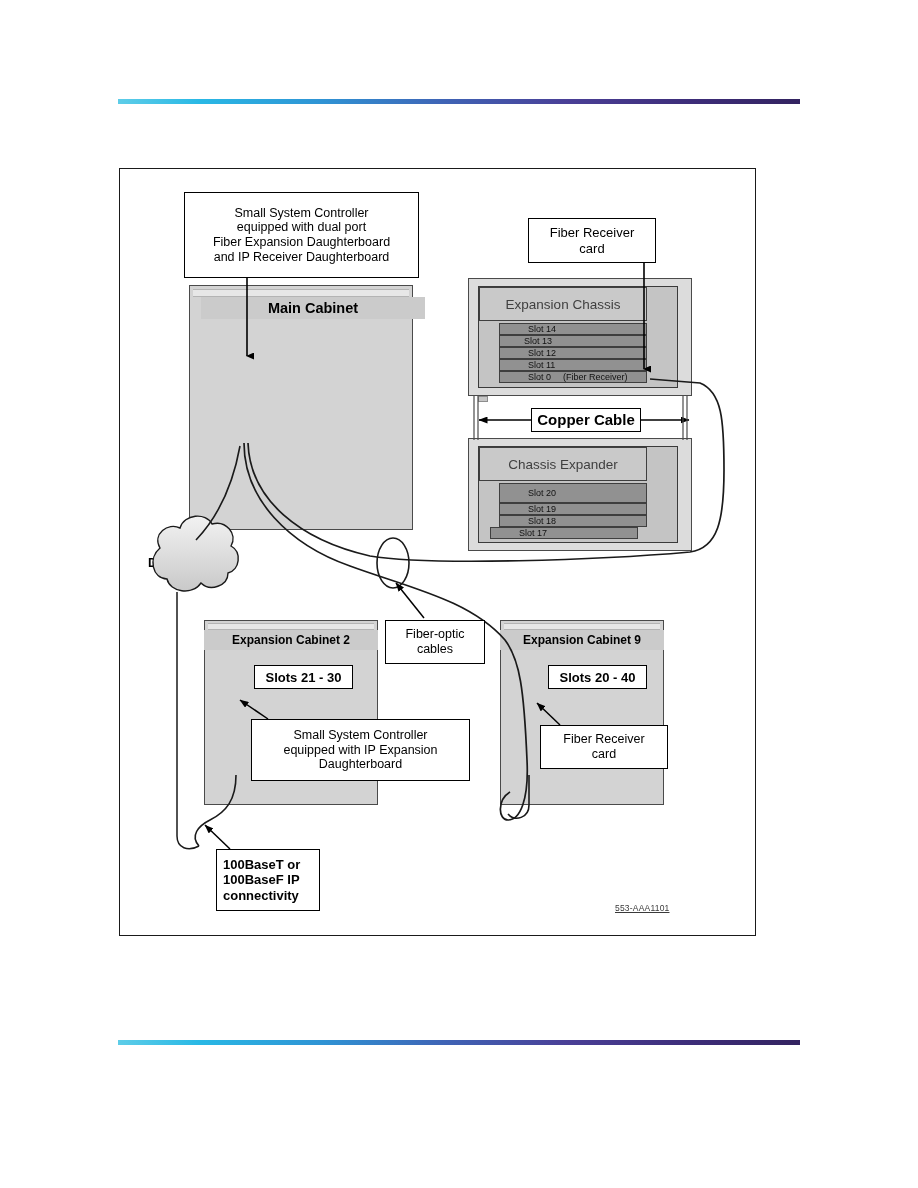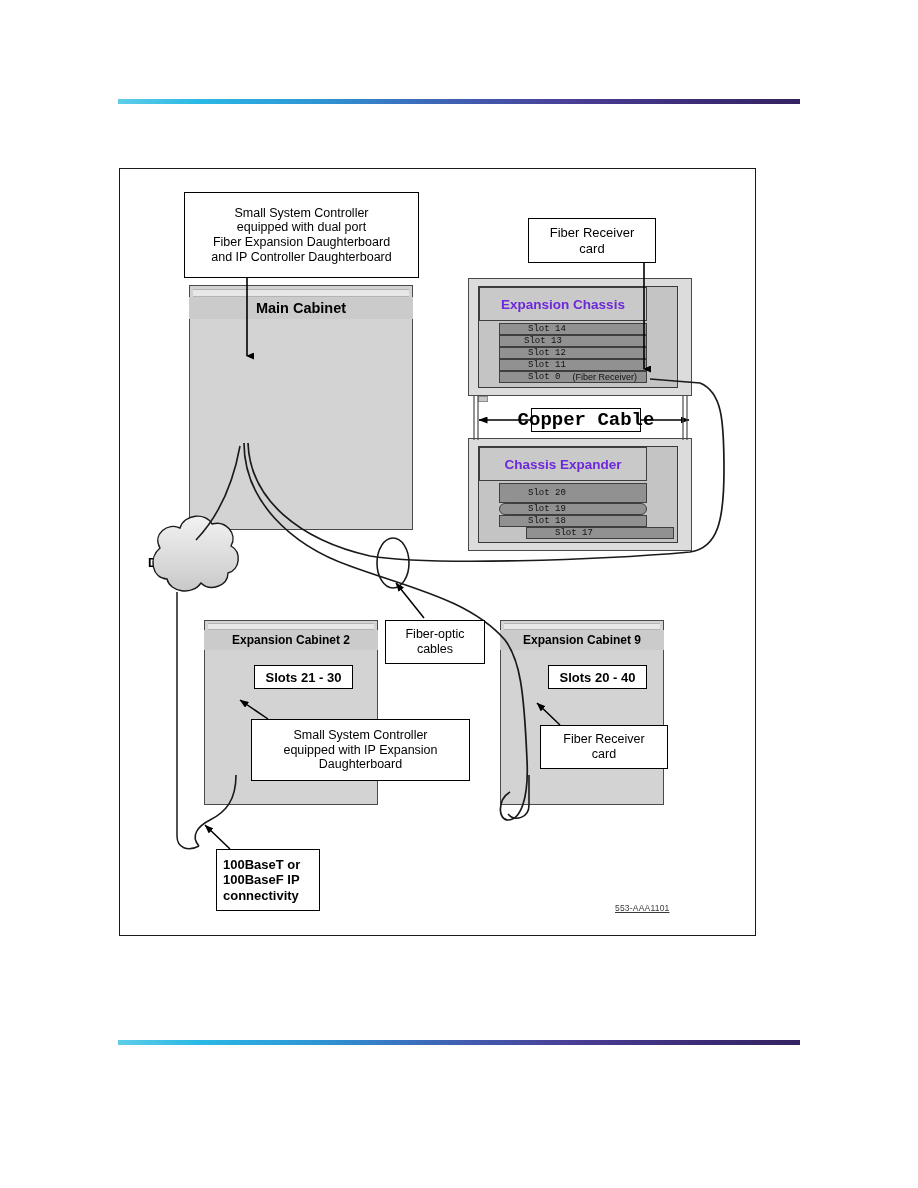--- a/index.html
+++ b/index.html
@@ -186,34 +186,34 @@
     box-sizing: border-box;
   }
   .chassis-head {
     position: absolute;
     background: #c9c9c9;
     border: 1.2px solid #3f3f3f;
     box-sizing: border-box;
     display: flex;
     align-items: center;
     justify-content: center;
-    font-weight: bold;
-    color: #6d28d9;
+    font-weight: normal;
+    color: #404040;
   }
   .slot-row {
     position: absolute;
     background: #919191;
     border: 1px solid #3f3f3f;
     box-sizing: border-box;
     color: #111;
     display: flex;
     align-items: center;
     padding-left: 28px;
   }
-  .slot-row .lbl { white-space: nowrap; font-family: Liberation Mono, monospace; }
+  .slot-row .lbl { white-space: nowrap; }
   .slot-row .sub { margin-left: 12px; }
 
   
   .exp-rail {
     position: absolute;
     background: #e2e2e2;
     border: 1.2px solid #5a5a5a;
     box-sizing: border-box;
   }
   .exp-band {
@@ -254,21 +254,21 @@
 <body>
 
 <div class="rule rule-top"></div>
 <div class="rule rule-bottom"></div>
 
 <div class="figure-frame"></div>
 
 <div class="cabinet" style="left:189px; top:285px; width:224px; height:245px;">
   <div class="cab-body"></div>
   <div class="cab-stripe" style="left:4px; top:4px; width:216px; height:6px;"></div>
-  <div class="cab-title" style="top:12px; height:22px; line-height:22px; font-size:14.5px;">Main Cabinet</div>
+  <div class="cab-title" style="top:12px; height:22px; line-height:22px; font-size:14.5px;margin-left:12px;">Main Cabinet</div>
 </div>
 
 <div class="mc-inner" style="left:200px; top:330px; width:203px; height:113px;"></div>
 
 <div class="mc-power" style="left:201px; top:331px; width:31px; height:111px; font-size:12px;">
   <span>P</span>
   <span>O</span>
   <span>W</span>
   <span>E</span>
   <span>R</span>
@@ -337,27 +337,27 @@
 
 <div class="chassis-outer" style="left:468px; top:438px; width:224px; height:113px;"></div>
 <div class="chassis-inner" style="left:478px; top:446px; width:200px; height:97px;"></div>
 <div class="chassis-head" style="left:479px; top:447px; width:168px; height:34px; font-size:13.5px;">
   <span>Chassis Expander</span>
 </div>
 
 <div class="slot-row" style="left:499px; top:483px; width:148px; height:20px; font-size:9px;">
   <span class="lbl">Slot 20</span>
 </div>
-<div class="slot-row" style="left:499px; top:503px; width:148px; height:12px; font-size:9px;border-radius:6px;">
+<div class="slot-row" style="left:499px; top:503px; width:148px; height:12px; font-size:9px;">
   <span class="lbl">Slot 19</span>
 </div>
 <div class="slot-row" style="left:499px; top:515px; width:148px; height:12px; font-size:9px;">
   <span class="lbl">Slot 18</span>
 </div>
-<div class="slot-row" style="left:526px; top:527px; width:148px; height:12px; font-size:9px;">
+<div class="slot-row" style="left:490px; top:527px; width:148px; height:12px; font-size:9px;">
   <span class="lbl">Slot 17</span>
 </div>
 
 <div class="cabinet" style="left:204px; top:620px; width:174px; height:185px;">
   <div class="cab-body"></div>
   <div class="cab-stripe" style="left:4px; top:3px; width:166px; height:5px;"></div>
   <div class="cab-title" style="top:10px; height:20px; line-height:20px; font-size:12px;">Expansion Cabinet 2</div>
 </div>
 <div class="exp-band" style="left:208px; top:655px; width:166px; height:9px;"></div>
 <div class="exp-band" style="left:208px; top:671px; width:166px; height:9px;"></div>
@@ -379,29 +379,29 @@
 <div class="cab-stripe" style="left:502px; top:781px; width:160px; height:10px;"></div>
 <div class="cab-foot" style="left:507px; top:796px; width:14px; height:6px;"></div>
 <div class="cab-foot" style="left:642px; top:796px; width:14px; height:6px;"></div>
 
 <div class="tag" style="left:548px; top:665px; width:99px; height:24px; font-size:13px;">Slots 20 - 40</div>
 
 <div class="callout" style="left:184px; top:192px; width:235px; height:86px; font-size:12.5px;">
   <span>Small System Controller</span>
   <span>equipped with dual port</span>
   <span>Fiber Expansion Daughterboard</span>
-  <span>and IP Controller Daughterboard</span>
+  <span>and IP Receiver Daughterboard</span>
 </div>
 
 <div class="callout" style="left:528px; top:218px; width:128px; height:45px; font-size:13px;">
   <span>Fiber Receiver</span>
   <span>card</span>
 </div>
 
-<div class="callout" style="left:531px; top:408px; width:110px; height:24px; font-size:19px; font-weight:bold;font-family:Liberation Mono, monospace;">
+<div class="callout" style="left:531px; top:408px; width:110px; height:24px; font-size:15px; font-weight:bold;">
   <span>Copper Cable</span>
 </div>
 
 <div class="callout" style="left:385px; top:620px; width:100px; height:44px; font-size:12.5px;">
   <span>Fiber-optic</span>
   <span>cables</span>
 </div>
 
 <div class="callout" style="left:251px; top:719px; width:219px; height:62px; font-size:12.5px;">
   <span>Small System Controller</span>

